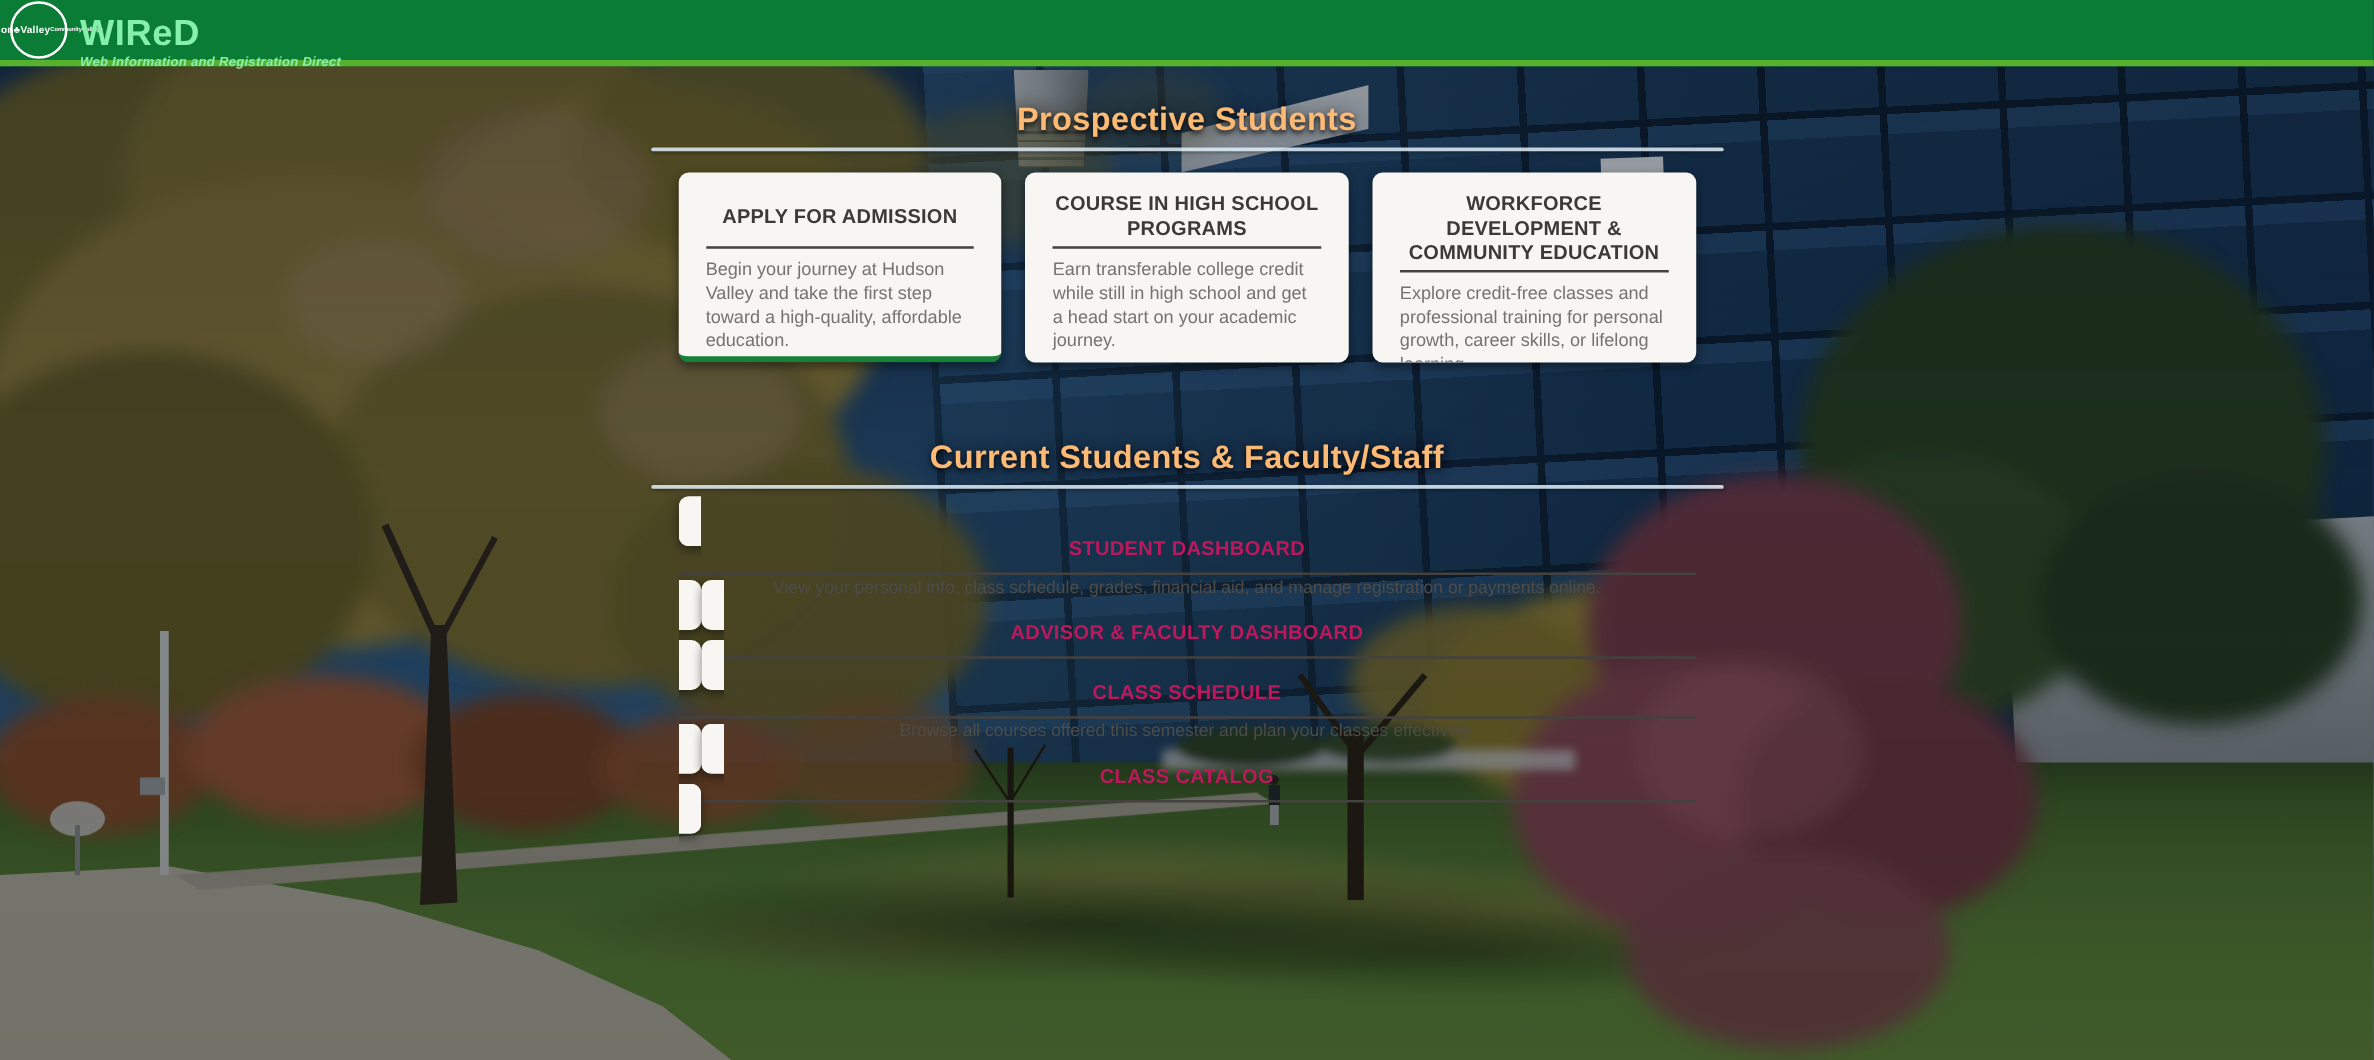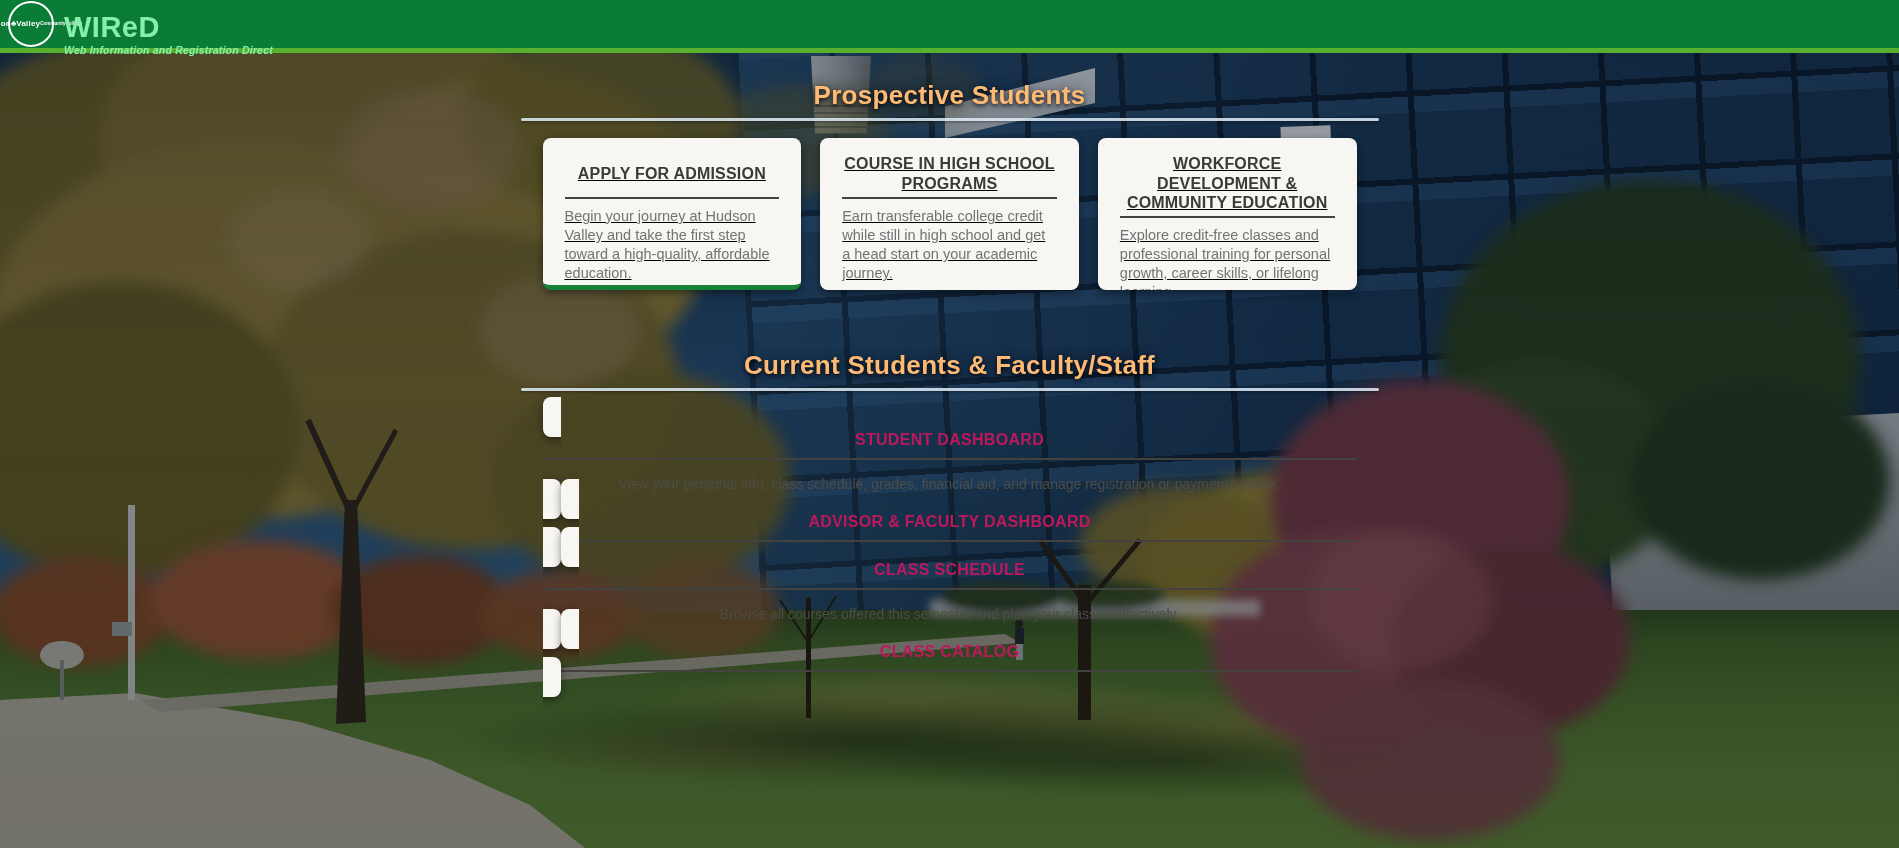--- a/index.html
+++ b/index.html
@@ -111,21 +111,21 @@
     color: #fdba74; font-size: 26px; font-weight: bold; text-align: center;
     text-shadow: 0 2px 4px rgba(0,0,0,.75), 0 0 14px rgba(0,0,0,.45);
     letter-spacing: .3px;
   }
   .sec-rule {
     height: 3px; background: rgba(225,238,248,.85);
     width: calc(100% + 44px); margin: 7px -22px 0;
     border-radius: 2px; box-shadow: 0 1px 3px rgba(0,0,0,.4);
   }
 
-  .card-row { display: flex; gap: 19px; margin-top: 17px; text-decoration: underline; }
+  .card-row { display: flex; gap: 19px; margin-top: 17px; }
   .mini-card {
     flex: 1 1 0; height: 152px; cursor: pointer;
     background: var(--card-bg, #f7f6f3); border-radius: 8px;
     box-shadow: 0 3px 8px rgba(0,0,0,.45);
     padding: 16px 22px 10px; overflow: hidden;
   }
   .mini-card.accented { border-bottom: 5px solid var(--card-accent-green, #17813a); }
   .mini-title {
     min-height: 40px; display: flex; align-items: center; justify-content: center;
     text-align: center; font-size: 16px; font-weight: bold; color: #3b3a38;
@@ -136,21 +136,21 @@
 
   .wide-card {
     width: 800px; height: 84px; margin: 0 auto 33px; cursor: pointer;
     background: var(--card-bg, #f7f6f3); border-radius: 8px;
     box-shadow: 0 3px 8px rgba(0,0,0,.45);
     padding: 15px 18px 8px; overflow: hidden;
   }
   .wide-cards { margin-top: 21px; }
   .wide-title { text-align: center; font-size: 16px; font-weight: bold; color: #be185d; line-height: 1.2; letter-spacing: .3px; }
   .wide-divider { border-top: 2px solid #44423f; margin: 9px 0 0; }
-  .wide-desc { margin-top: 16px; text-align: center; font-size: 14px; color: #4e4c48; line-height: 1.25; }
+  .wide-desc { margin-top: 1px; text-align: center; font-size: 14px; color: #4e4c48; line-height: 1.25; }
 </style>
 </head>
 <body>
 
 <div class="bg">
   <div class="sky"></div>
   <div class="glass"></div>
   <div class="base-concrete"></div>
   <div class="roof-white"></div>
   <div class="slab1"></div>

